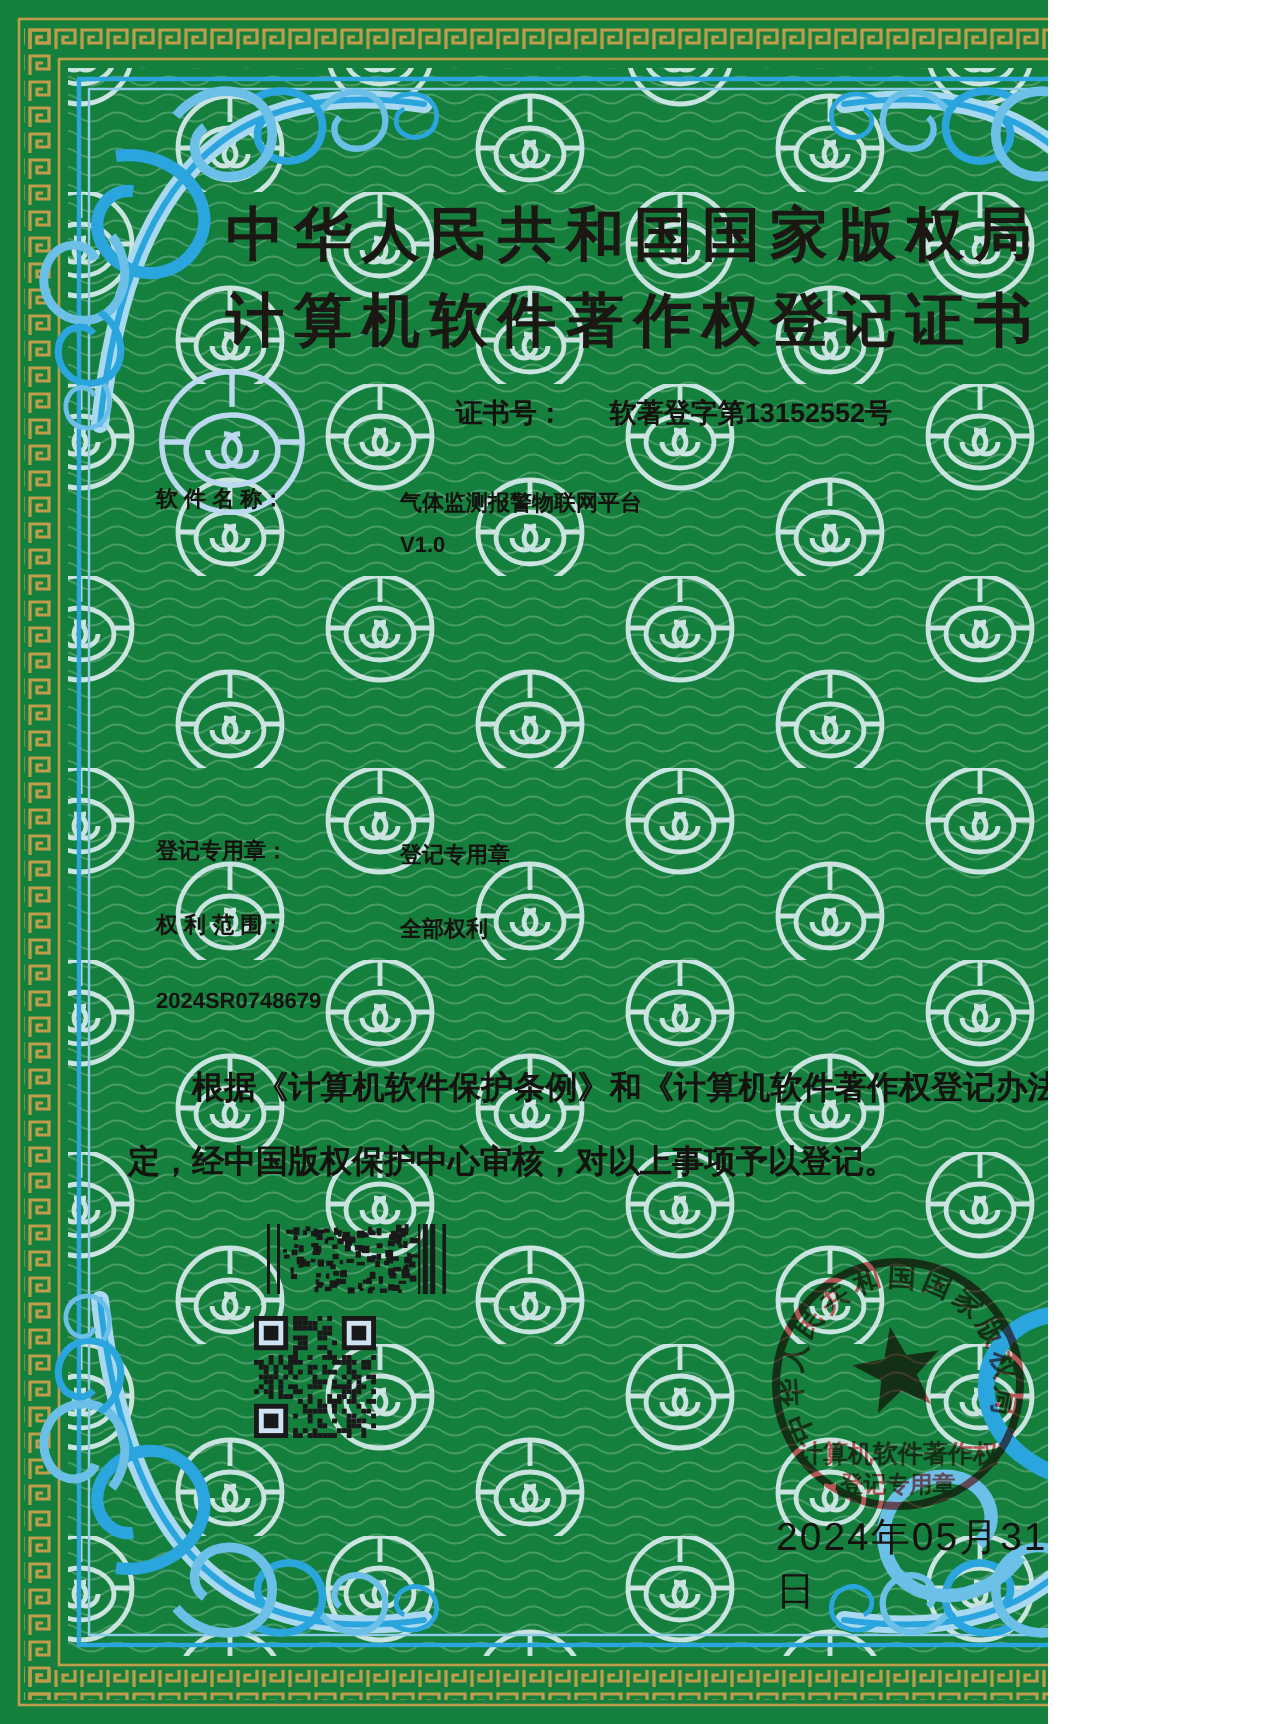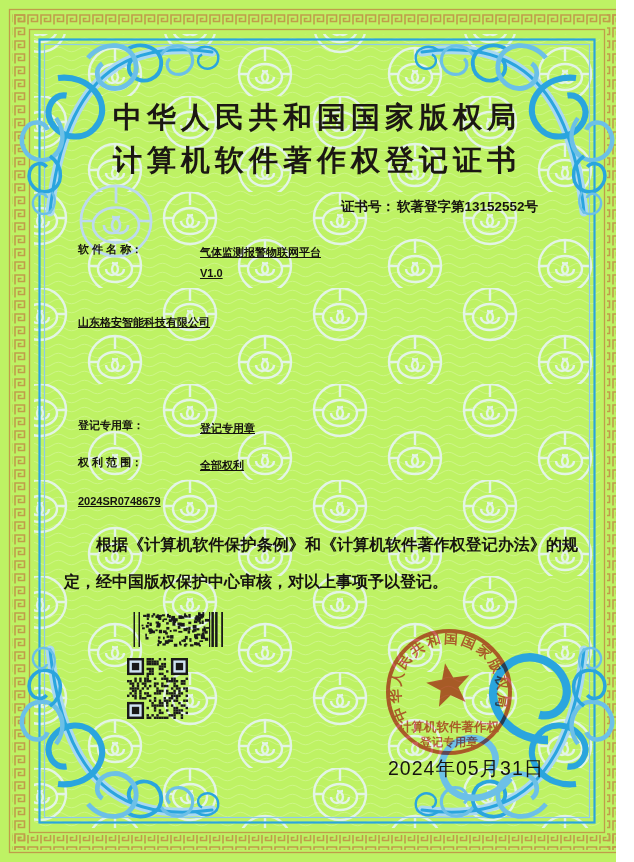--- a/index.html
+++ b/index.html
@@ -1,38 +1,38 @@
 <!DOCTYPE html>
 <html><head>
 <meta charset="utf-8">
 <style>
   html,body{margin:0;padding:0;}
   body{width:634px;height:862px;}
-  .page{position:relative;width:616px;height:862px;background:#bef264;overflow:hidden;
+  .page{position:relative;width:524px;height:862px;background:#15803d;overflow:hidden;
         font-family:"Liberation Sans","DejaVu Sans",sans-serif;color:#15130f;}
   .frame-svg{position:absolute;left:0;top:0;z-index:0;}
   
   .goldline{fill:none;stroke:#bf9d4a;stroke-width:1.3;}
   .blueline{fill:none;stroke:#2aa5de;stroke-width:2.2;}
   .blueline2{fill:none;stroke:#8ccbe9;stroke-width:1.2;}
   .ribL{stroke:#a9d9f1;stroke-width:9;fill:none;stroke-linecap:round;}
   .ribB{stroke:#2aa5de;stroke-width:3;fill:none;stroke-linecap:round;}
   .cB{stroke:#2aa5de;stroke-width:3.2;fill:none;}
   .cL{stroke:#6cc0e7;stroke-width:3.2;fill:none;}
   .wmE{stroke:#e9f4fc;stroke-width:2.4;fill:none;}
   .wmBig{stroke:#bcd9ef;stroke-width:2;fill:none;}
   
   .title{position:absolute;left:0;width:634px;text-align:center;
          font-family:"Liberation Serif","DejaVu Serif",serif;font-weight:bold;
          font-size:29px;letter-spacing:5px;color:#1b1713;z-index:2;}
   .certno{position:absolute;right:78px;top:198px;font-size:13.5px;font-weight:bold;z-index:2;}
-  .certno .lbl{margin-right:2px;}
+  .certno .lbl{margin-right:23px;}
   .row{position:absolute;left:78px;display:flex;font-size:11px;font-weight:bold;z-index:2;}
   .row .lbl{width:122px;flex:0 0 122px;}
-  .row .val{line-height:21px;text-decoration:underline;}
+  .row .val{line-height:21px;}
   .statement{position:absolute;left:64px;top:526px;width:514px;font-size:16px;font-weight:bold;
              line-height:37px;text-indent:2em;text-align:justify;z-index:2;}
   .barcode{position:absolute;left:127px;top:612px;z-index:2;}
   .qrcode{position:absolute;left:127px;top:658px;z-index:2;}
   .seal{position:absolute;left:383px;top:626px;z-index:3;opacity:.9;mix-blend-mode:multiply;}
   .seal text{font-family:"Liberation Sans",sans-serif;font-weight:bold;}
   .date{position:absolute;left:388px;top:755px;font-size:19.5px;font-weight:normal;
         letter-spacing:1px;z-index:4;}
 </style>
 </head>
@@ -118,21 +118,20 @@
   </div>
 
   <div class="row" style="top:242px">
     <span class="lbl">软 件 名 称：</span>
     <span class="val">
       <div>气体监测报警物联网平台</div>
       <div>V1.0</div>
     </span>
   </div>
   <div class="row" style="top:312px">
-    <span class="val">山东格安智能科技有限公司</span>
   </div>
   <div class="row" style="top:418px">
     <span class="lbl">登记专用章：</span>
     <span class="val">登记专用章</span>
   </div>
   <div class="row" style="top:455px">
     <span class="lbl">权 利 范 围：</span>
     <span class="val">全部权利</span>
   </div>
   <div class="row" style="top:491px">

